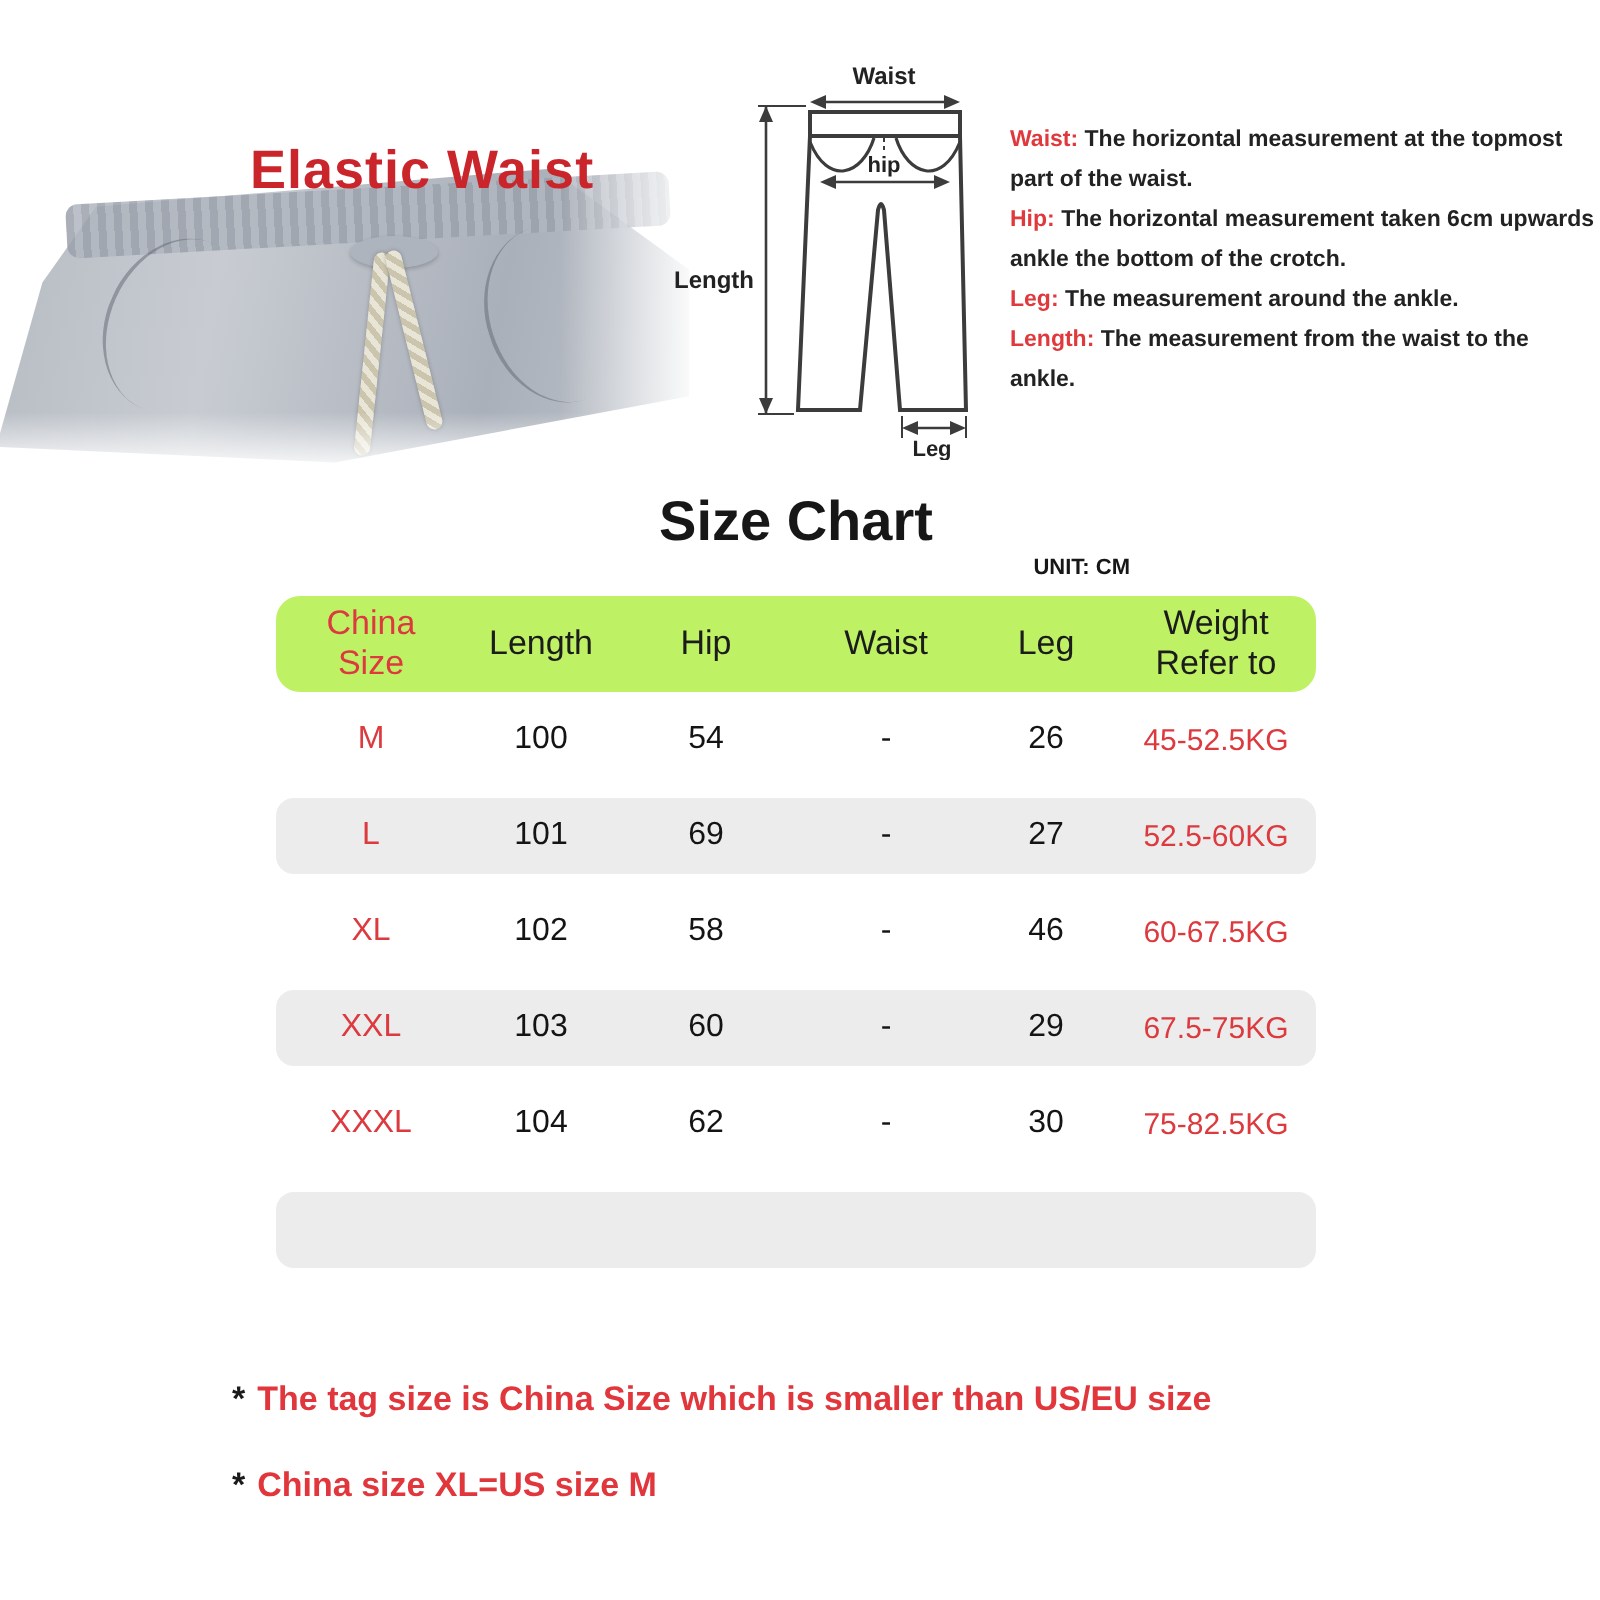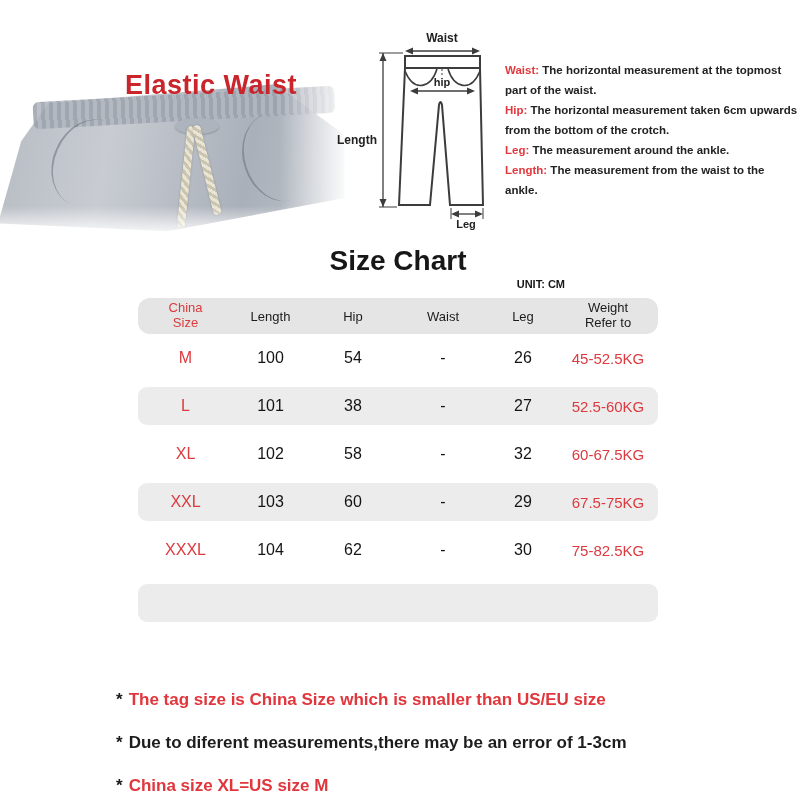--- a/index.html
+++ b/index.html
@@ -45,21 +45,21 @@
   .term{color:#e0393d;}
 
   
   .chart{position:absolute;left:138px;top:246px;width:520px;}
   .chart-title{margin:0;text-align:center;font-size:28px;font-weight:bold;color:#171717;
     line-height:30px;}
   .unit{text-align:right;padding-right:93px;font-size:11px;font-weight:bold;color:#171717;
     line-height:16px;margin:0 0 6px;}
   .thead,.trow{display:grid;grid-template-columns:95px 75px 90px 90px 70px 100px;
     align-items:center;text-align:center;}
-  .thead{background:#e5e5e5;border-radius:12px;height:36px;font-size:13px;color:#1c1c1c;}
+  .thead{background:#bef264;border-radius:12px;height:48px;font-size:17px;color:#1c1c1c;}
   .hw{display:inline-block;width:55px;line-height:1.15;}
   .hw2{display:inline-block;width:70px;line-height:1.15;}
   .trow{height:48px;font-size:16px;color:#141414;}
   .trow.gray{height:38px;margin:5px 0;background:#ececec;border-radius:9px;}
   .red{color:#dc3a3e;}
   .td.weight{font-size:15px;}
   .trow-empty{height:38px;margin-top:10px;background:#ececec;border-radius:9px;}
 
   
   .notes{position:absolute;left:116px;top:688px;font-size:17px;font-weight:bold;}
@@ -115,21 +115,21 @@
     <line x1="116" y1="183" x2="116" y2="194" stroke-width="1"></line>
     <line x1="148" y1="183" x2="148" y2="194" stroke-width="1"></line>
     <line x1="119" y1="189" x2="145" y2="189" stroke-width="1.3"></line>
     <path d="M116,189 l8,-3.5 v7 z" fill="#3c3c3c" stroke="none"></path>
     <path d="M148,189 l-8,-3.5 v7 z" fill="#3c3c3c" stroke="none"></path>
     <text x="131" y="203" text-anchor="middle" font-size="11" stroke="none">Leg</text>
   </svg>
 
   <div class="defs">
     <p class="def"><span class="term">Waist:</span> <span>The horizontal measurement at the topmost part of the waist.</span></p>
-    <p class="def"><span class="term">Hip:</span> <span>The horizontal measurement taken 6cm upwards from the bottom of the crotch.</span></p>
+    <p class="def"><span class="term">Hip:</span> <span>The horizontal measurement taken 6cm upwards ankle the bottom of the crotch.</span></p>
     <p class="def"><span class="term">Leg:</span> <span>The measurement around the ankle.</span></p>
     <p class="def"><span class="term">Length:</span> <span>The measurement from the waist to the ankle.</span></p>
   </div>
 
   <div class="chart">
     <h2 class="chart-title">Size Chart</h2>
     <div class="unit">UNIT: CM</div>
 
     <div class="thead">
       <div class="th red"><span class="hw">China Size</span></div>
@@ -145,32 +145,32 @@
       <div class="td">100</div>
       <div class="td">54</div>
       <div class="td">-</div>
       <div class="td">26</div>
       <div class="td red weight">45-52.5KG</div>
     </div>
 
     <div class="trow gray">
       <div class="td red">L</div>
       <div class="td">101</div>
-      <div class="td">38</div>
+      <div class="td">69</div>
       <div class="td">-</div>
       <div class="td">27</div>
       <div class="td red weight">52.5-60KG</div>
     </div>
 
     <div class="trow">
       <div class="td red">XL</div>
       <div class="td">102</div>
       <div class="td">58</div>
       <div class="td">-</div>
-      <div class="td">32</div>
+      <div class="td">46</div>
       <div class="td red weight">60-67.5KG</div>
     </div>
 
     <div class="trow gray">
       <div class="td red">XXL</div>
       <div class="td">103</div>
       <div class="td">60</div>
       <div class="td">-</div>
       <div class="td">29</div>
       <div class="td red weight">67.5-75KG</div>
@@ -183,17 +183,16 @@
       <div class="td">-</div>
       <div class="td">30</div>
       <div class="td red weight">75-82.5KG</div>
     </div>
 
     <div class="trow-empty"></div>
   </div>
 
   <div class="notes">
     <p class="note"><span class="mark">*</span><span class="ntext redtxt">The tag size is China Size which is smaller than US/EU size</span></p>
-    <p class="note"><span class="mark">*</span><span class="ntext blacktxt">Due to diferent measurements,there may be an error of 1-3cm</span></p>
     <p class="note"><span class="mark">*</span><span class="ntext redtxt">China size XL=US size M</span></p>
   </div>
 
 </div>
 
 </body></html>

